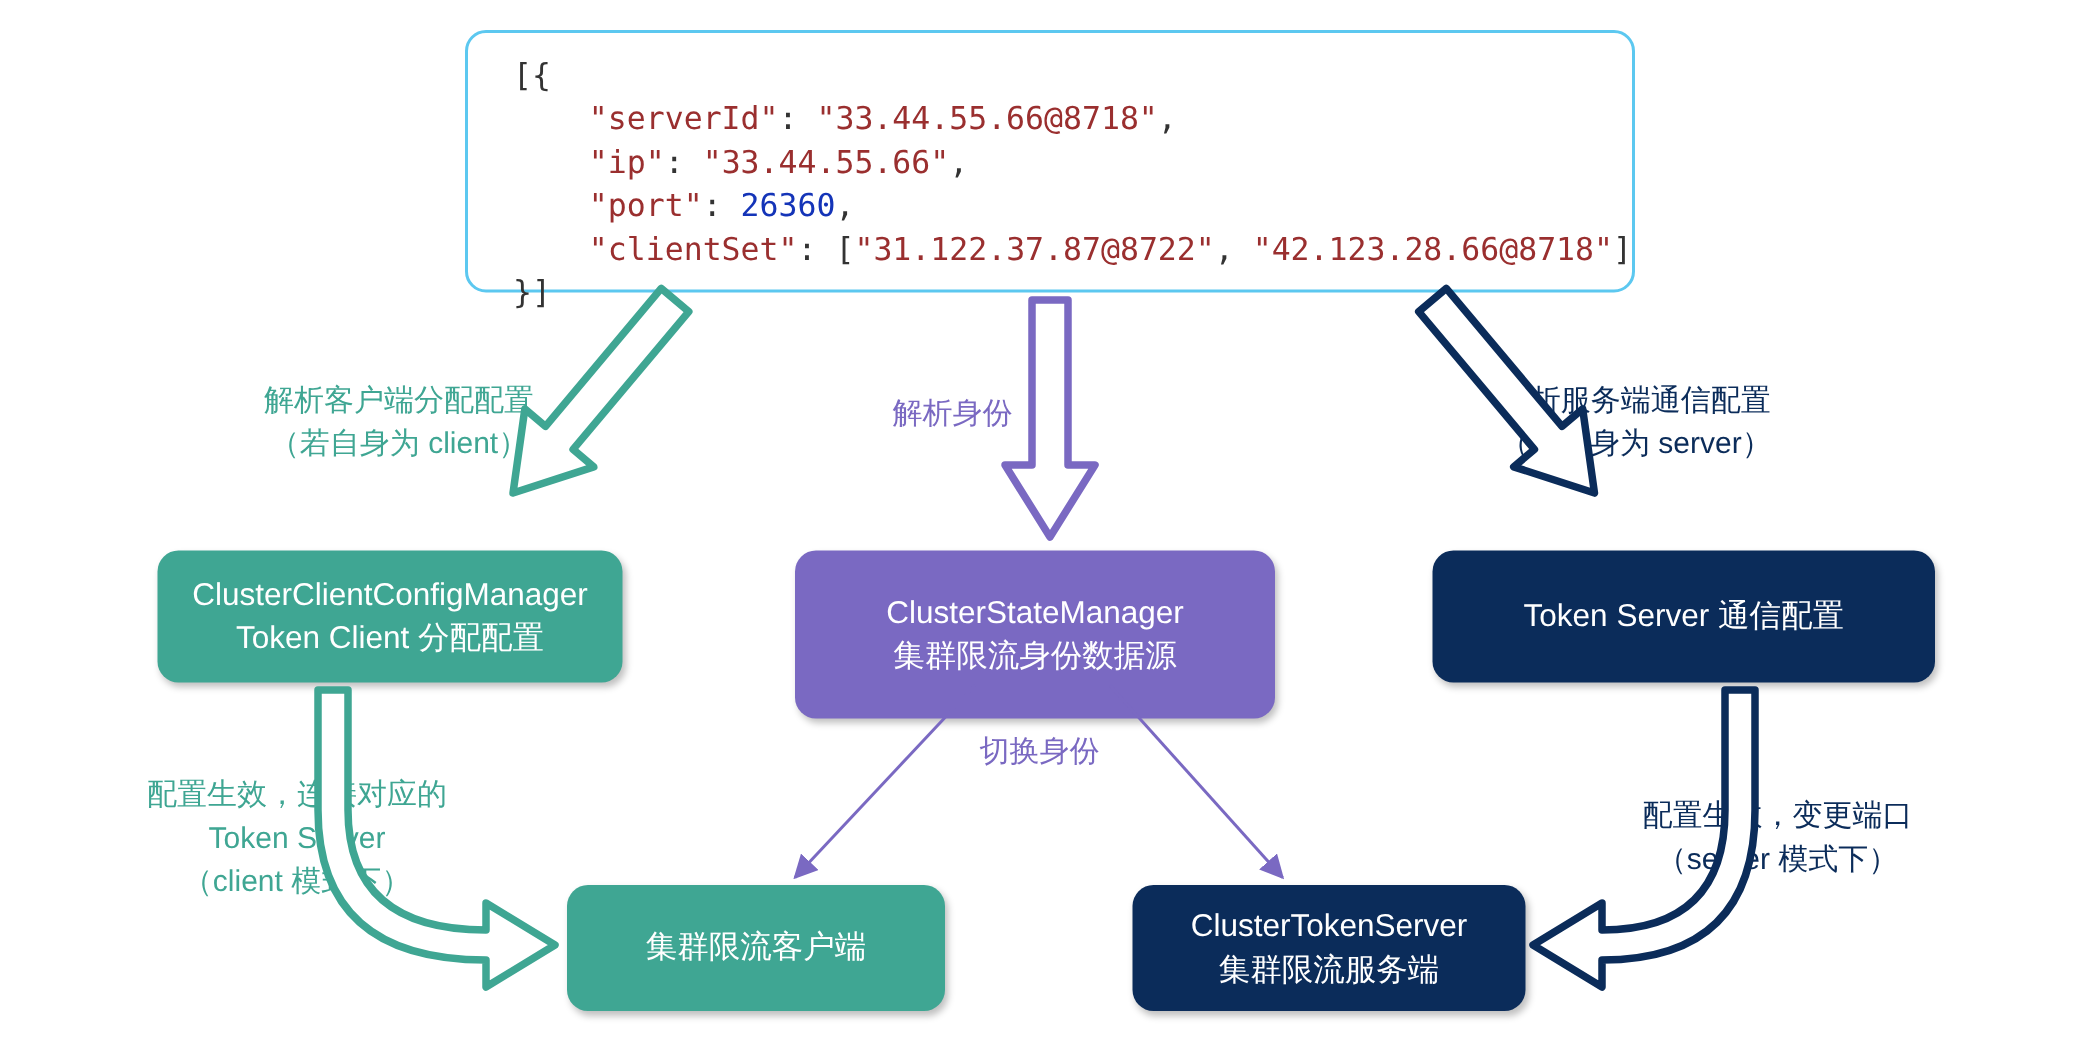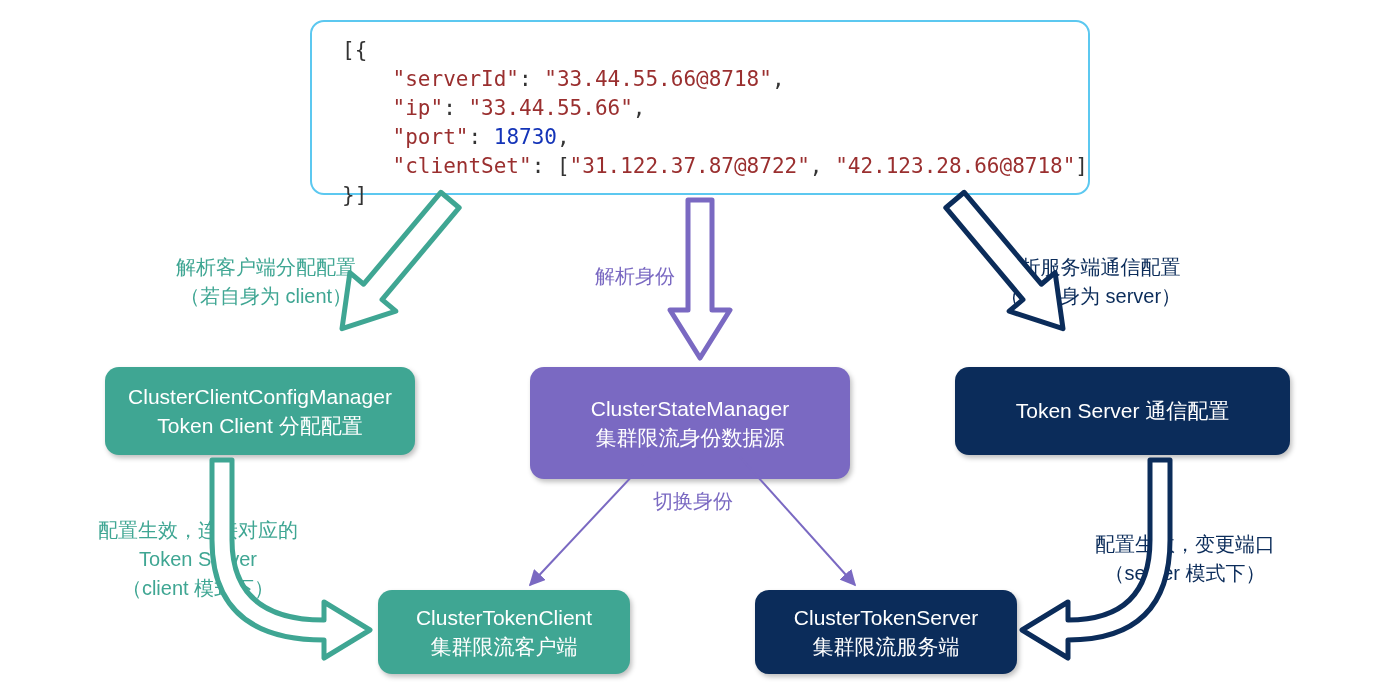--- a/index.html
+++ b/index.html
@@ -76,37 +76,36 @@
     width: 1400px; height: 695px;
     pointer-events: none;
   }
 </style>
 </head>
 <body>
 
 <div class="config-box"><span class="p-punct">[{</span>
     <span class="p-key">"serverId"</span><span class="p-punct">: </span><span class="p-str">"33.44.55.66@8718"</span><span class="p-punct">,</span>
     <span class="p-key">"ip"</span><span class="p-punct">: </span><span class="p-str">"33.44.55.66"</span><span class="p-punct">,</span>
-    <span class="p-key">"port"</span><span class="p-punct">: </span><span class="p-num">18730</span><span class="p-punct">,</span>
+    <span class="p-key">"port"</span><span class="p-punct">: </span><span class="p-num">26360</span><span class="p-punct">,</span>
     <span class="p-key">"clientSet"</span><span class="p-punct">: </span><span class="p-punct">[</span><span class="p-str">"31.122.37.87@8722"</span><span class="p-punct">, </span><span class="p-str">"42.123.28.66@8718"</span><span class="p-punct">]</span>
 <span class="p-punct">}]</span></div>
 
 <div class="node teal n-ccm">
   <div>ClusterClientConfigManager</div>
   <div>Token Client 分配配置</div>
 </div>
 <div class="node purple n-csm">
   <div>ClusterStateManager</div>
   <div>集群限流身份数据源</div>
 </div>
 <div class="node navy n-scm">
   <div>Token Server 通信配置</div>
 </div>
 <div class="node teal n-ctc">
-  <div>ClusterTokenClient</div>
   <div>集群限流客户端</div>
 </div>
 <div class="node navy n-cts">
   <div>ClusterTokenServer</div>
   <div>集群限流服务端</div>
 </div>
 
 <div class="lbl teal-text" style="left:176px; top:253px;">
   <div>解析客户端分配配置</div>
   <div>（若自身为 client）</div>

